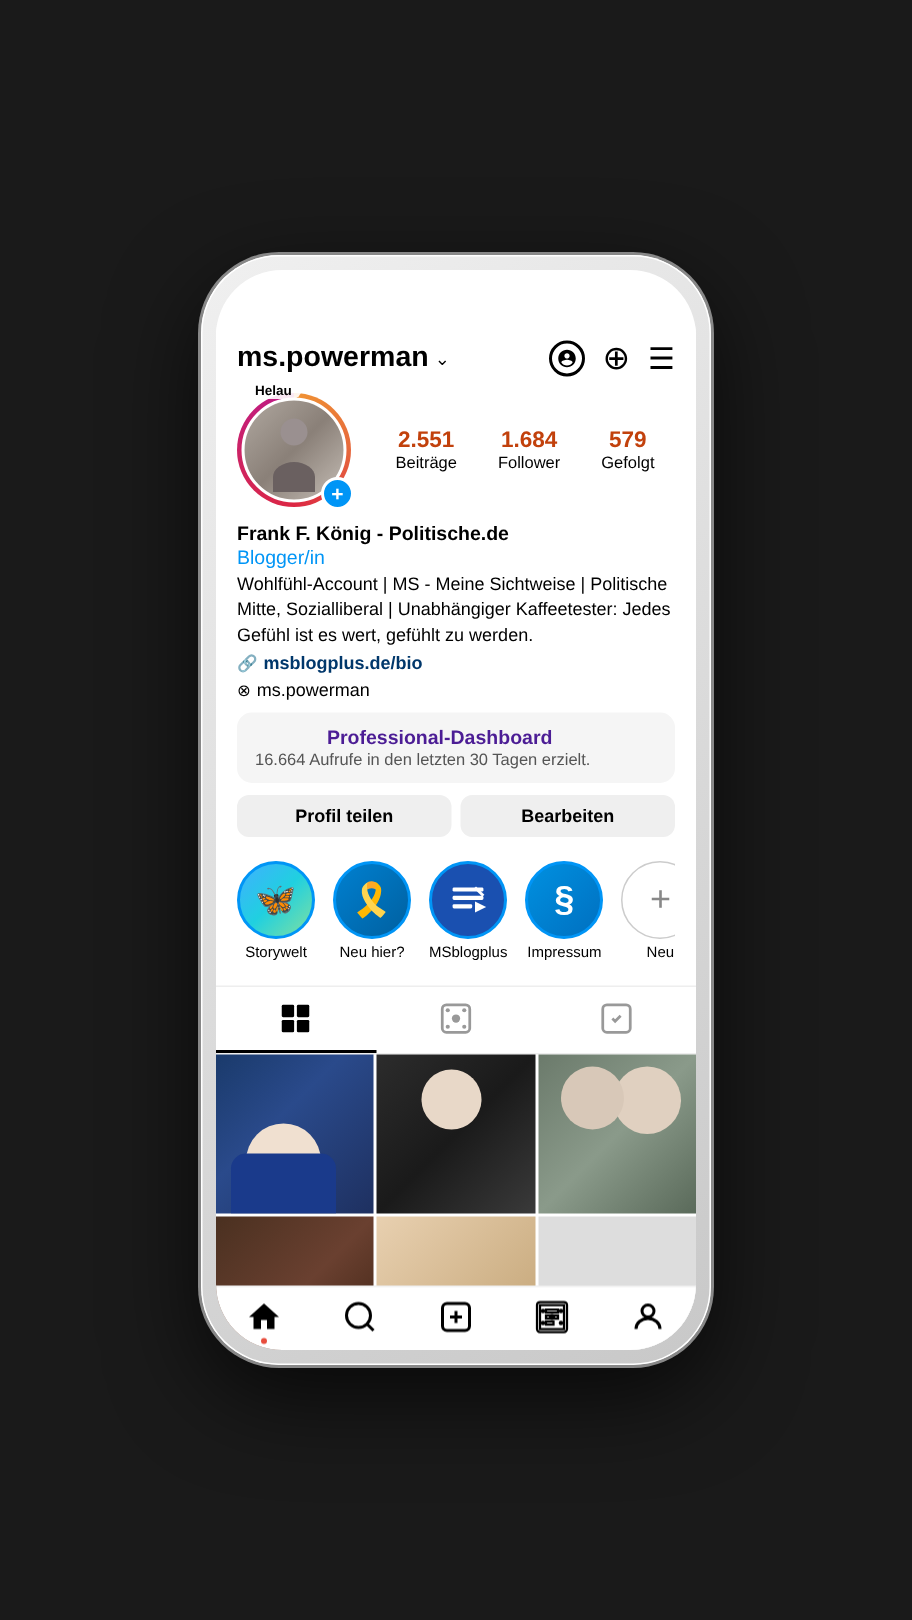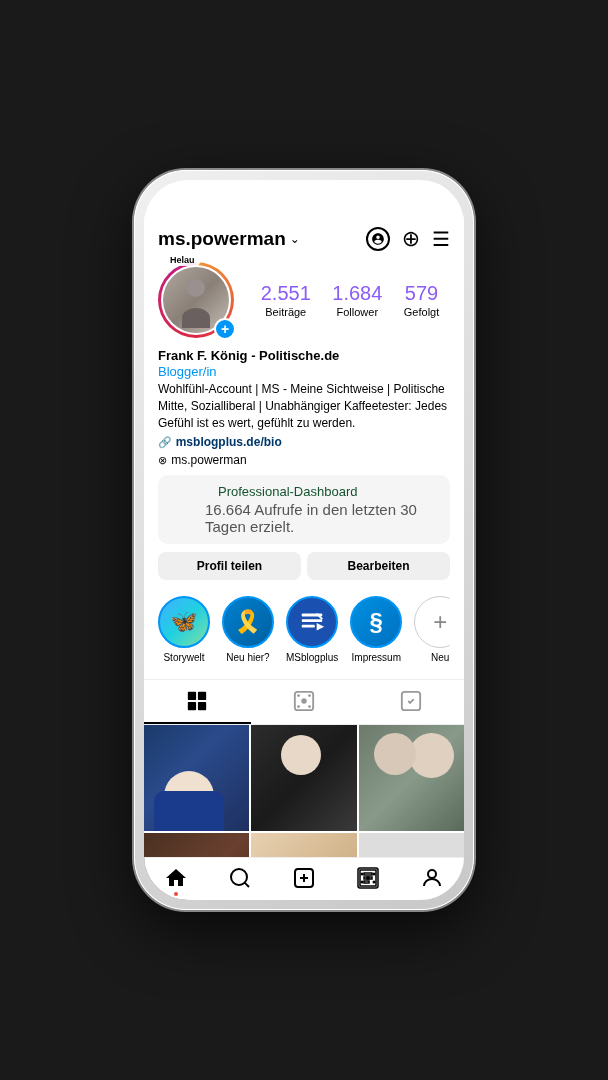--- a/index.html
+++ b/index.html
@@ -203,23 +203,23 @@
       flex: 1;
       justify-content: space-around;
     }
     .stat-item {
       display: flex;
       flex-direction: column;
       align-items: center;
       gap: 1px;
     }
     .stat-number {
-      font-size: 20px;
-      font-weight: 400;
-      color: #8b5cf6;
+      font-size: 15px;
+      font-weight: 700;
+      color: #c2410c;
     }
     .stat-label {
       font-size: 11px;
       color: #000;
     }
 
     
     .bio-section {
       margin-bottom: 8px;
     }
@@ -259,29 +259,28 @@
 
     
     .dashboard-box {
       background: #f5f5f5;
       border-radius: 10px;
       padding: 9px 12px;
       margin: 8px 0;
     }
     .dashboard-title {
       font-size: 13px;
-      font-weight: 400;
-      color: #14532d;
+      font-weight: 700;
+      color: #4c1d95;
       margin-bottom: 2px;
       padding-left: 48px;
     }
     .dashboard-sub {
-      font-size: 15px;
+      font-size: 11px;
       color: #555;
-      margin-left: 35px;
     }
 
     
     .action-buttons {
       display: flex;
       gap: 6px;
       margin: 8px 0;
     }
     .action-btn {
       flex: 1;

